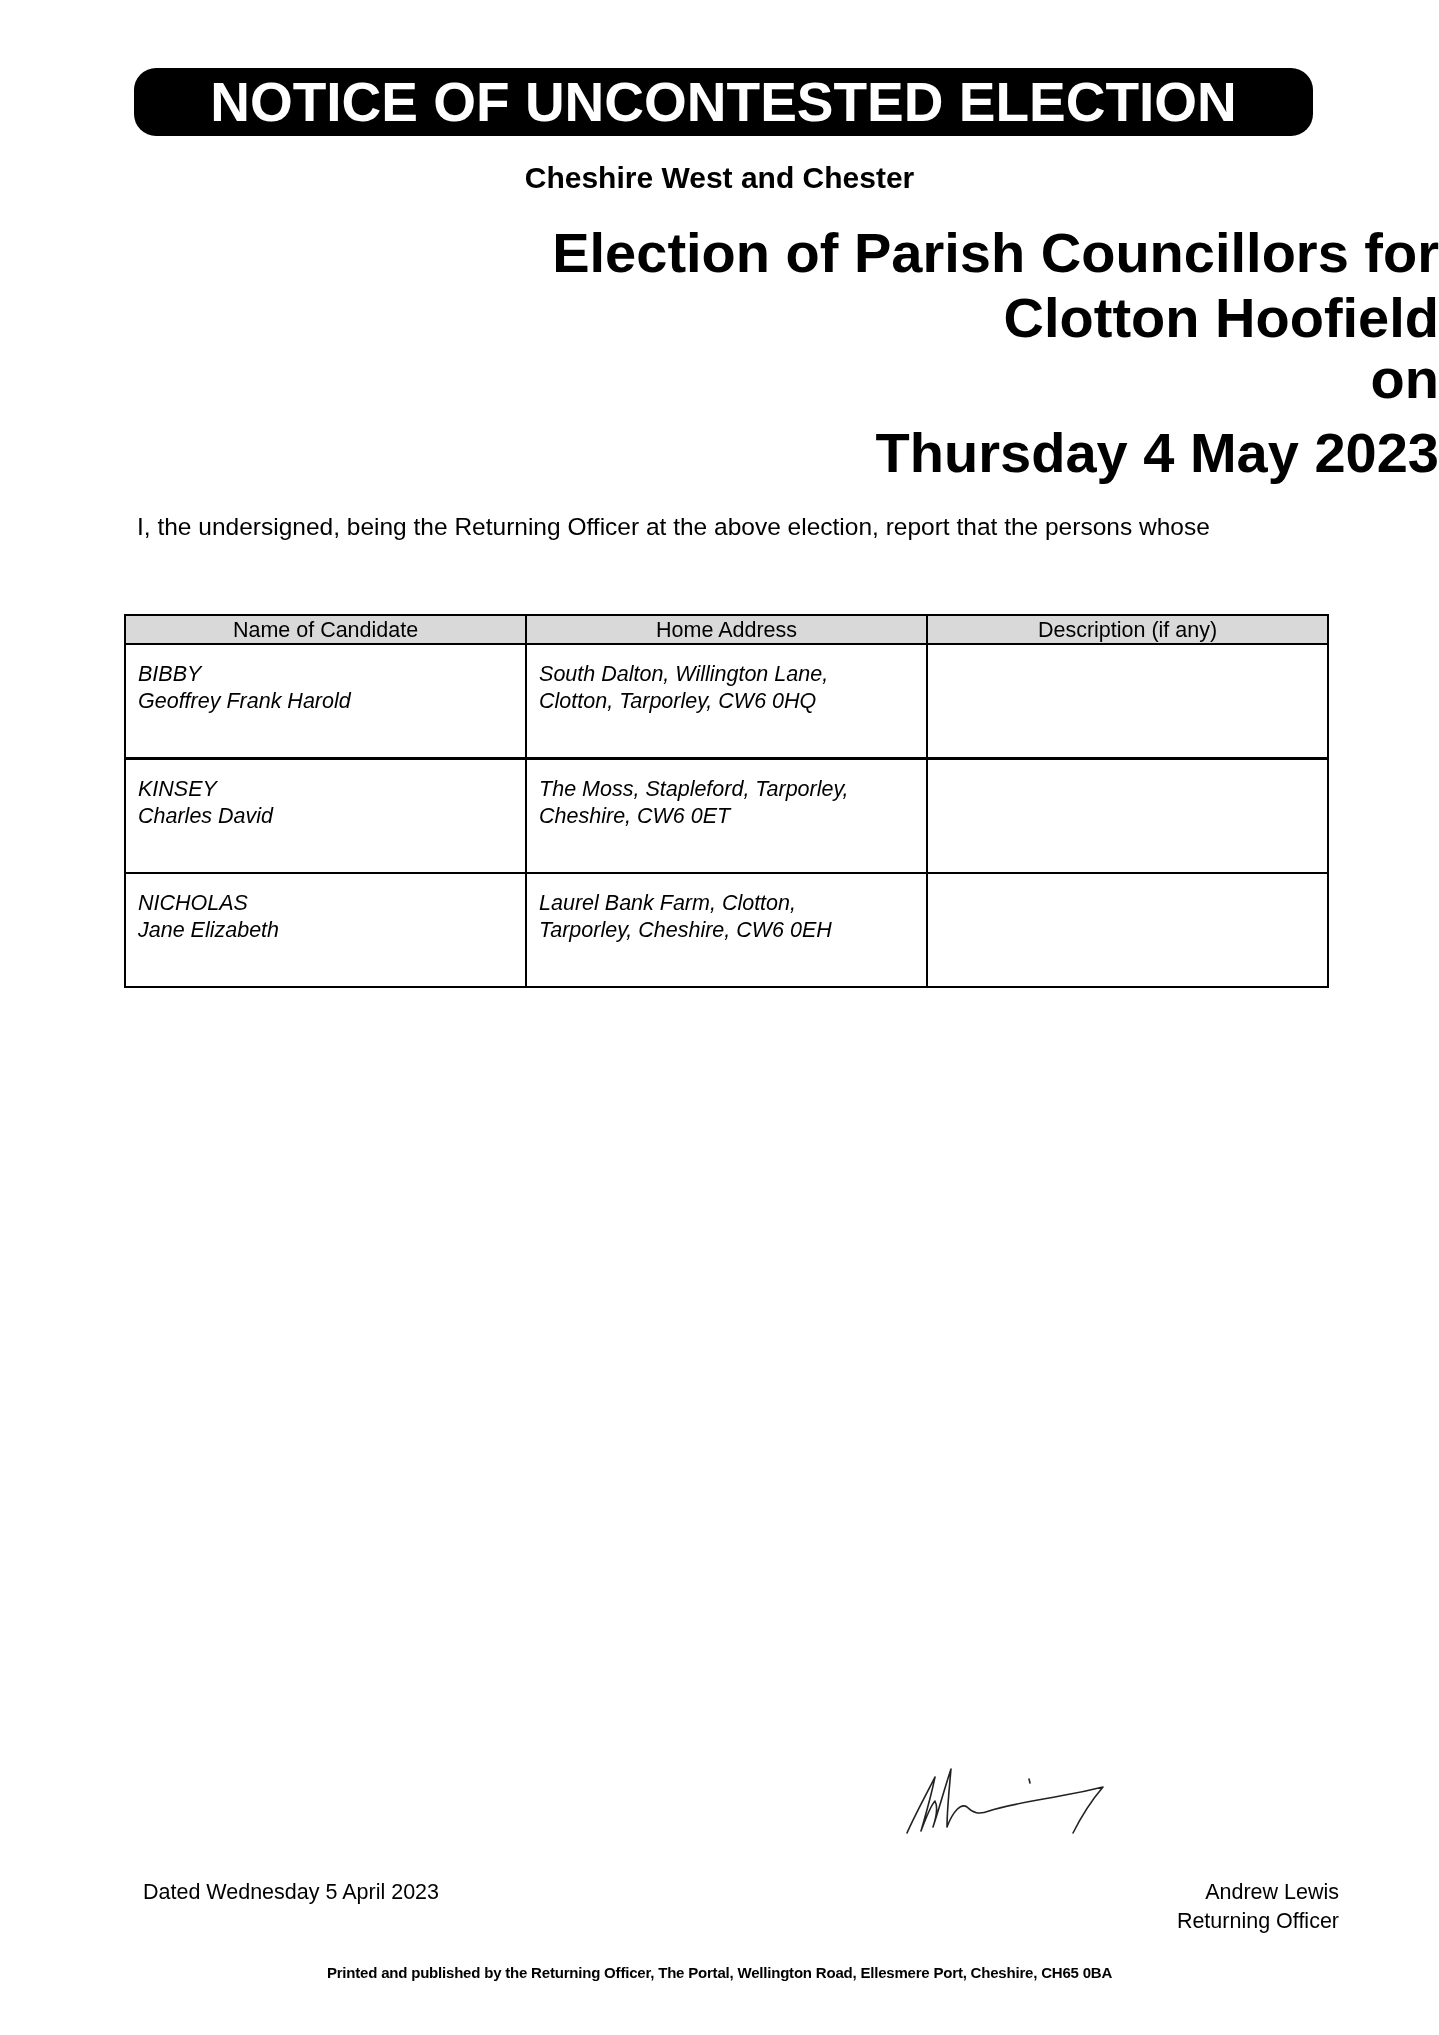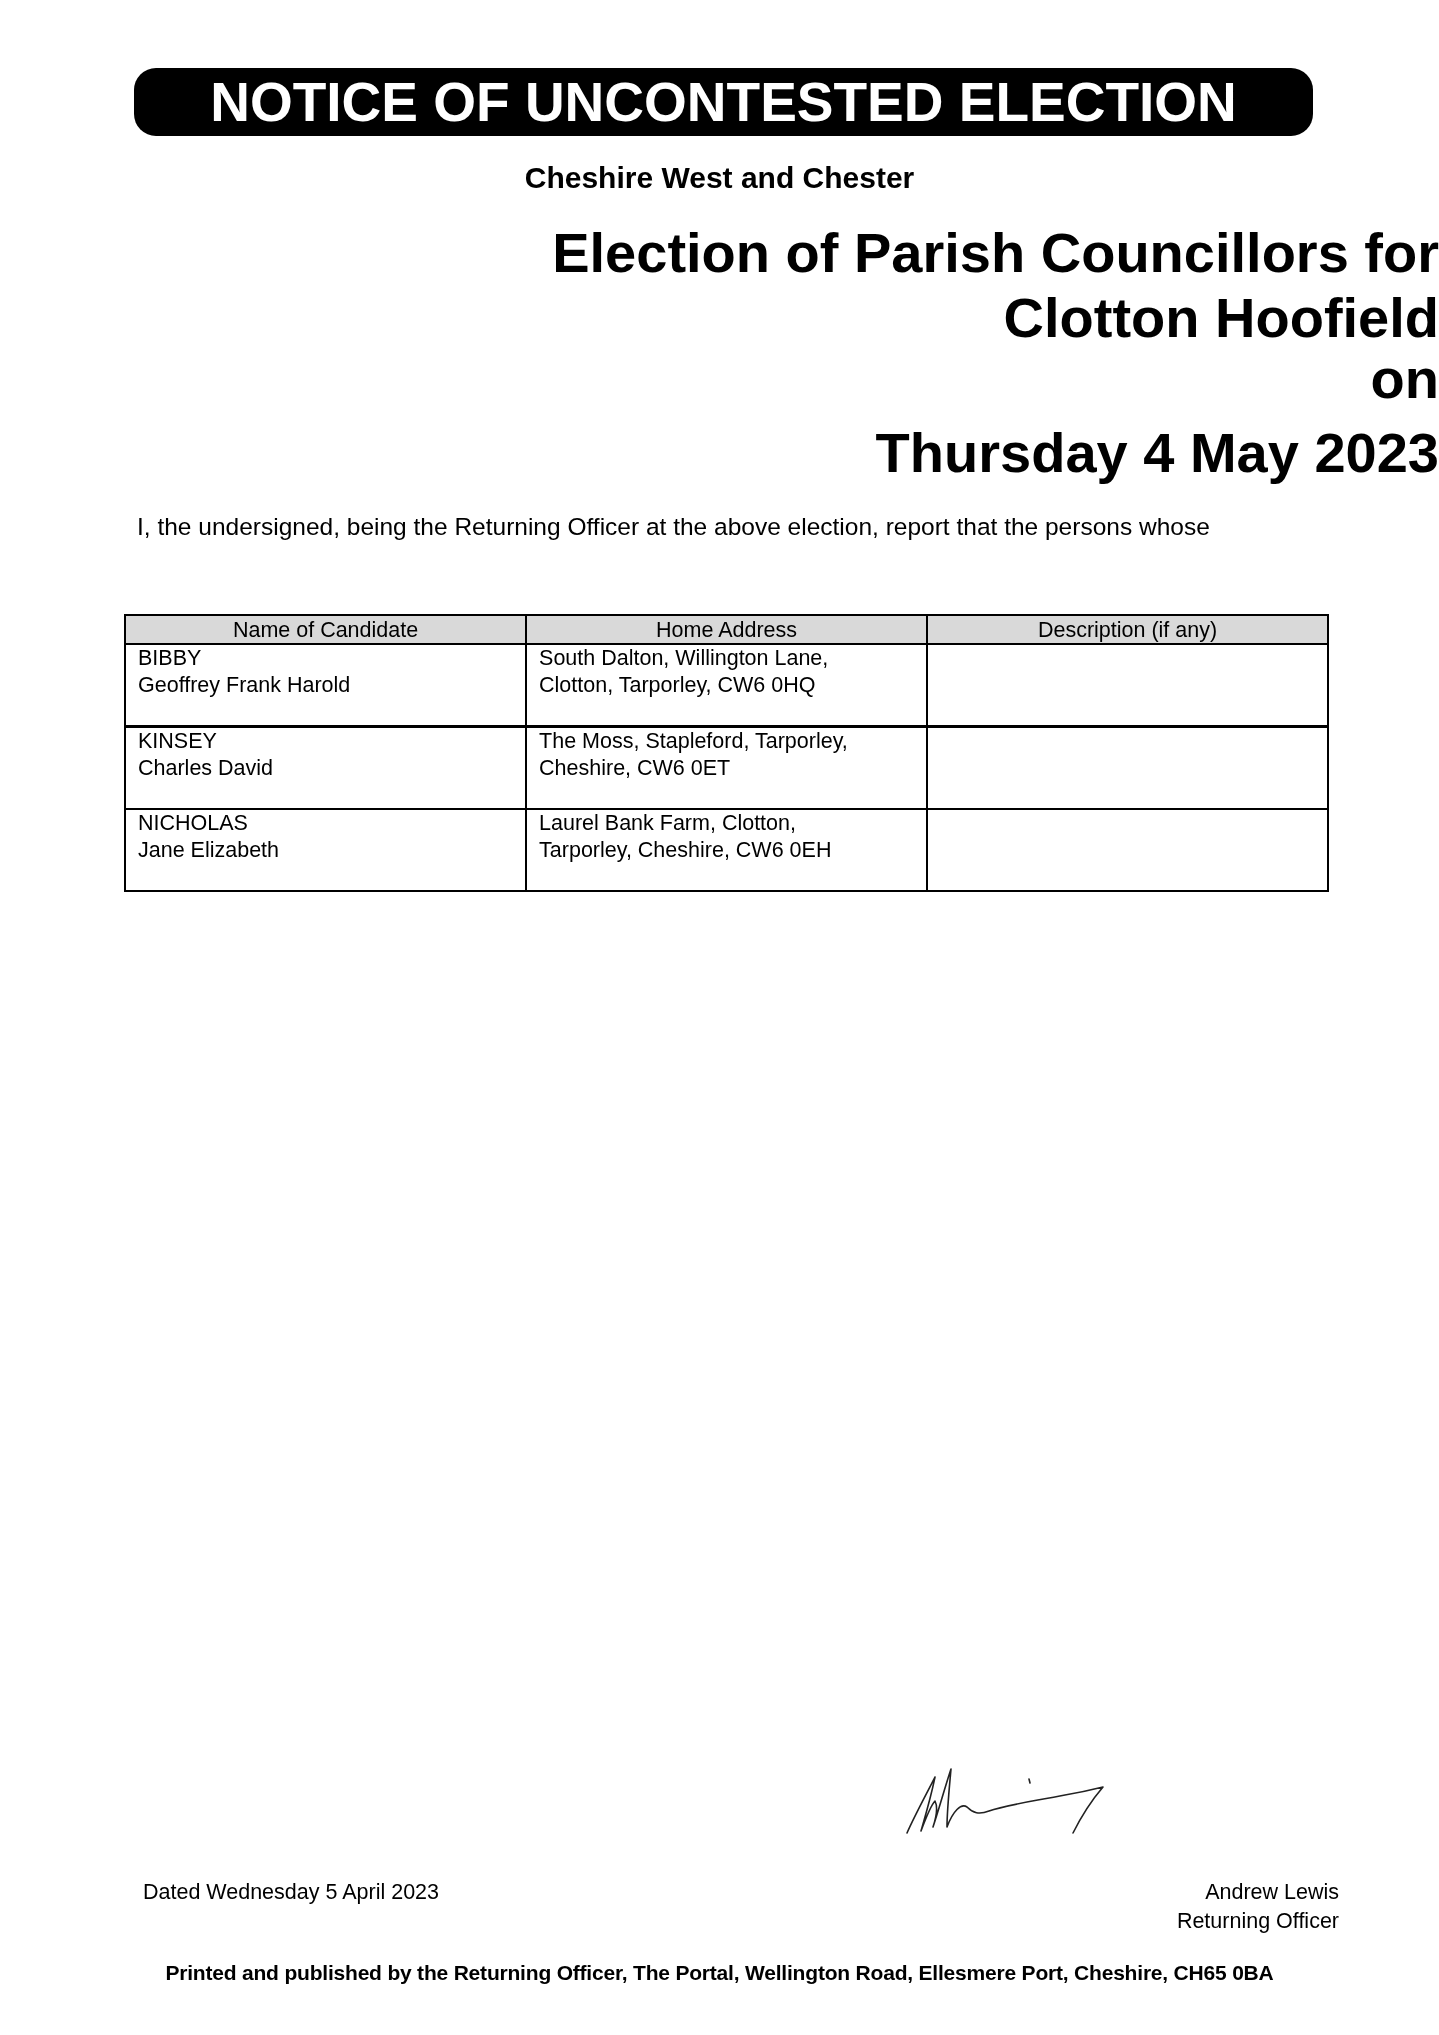--- a/index.html
+++ b/index.html
@@ -12,28 +12,28 @@
   .council { left:0; width:1439px; top:160px; text-align:center; font-weight:bold;
              font-size:30px; line-height:36px; }
   .heading { left:0; width:1439px; text-align:right; font-weight:bold;
              font-size:56px; line-height:66px; }
   .intro { left:137px; top:512px; width:1200px; font-size:24.5px; line-height:29px; }
   table.cands { position:absolute; left:124px; top:614px; width:1205px;
                 border-collapse:collapse; font-size:21.5px; }
   table.cands th { background:#d9d9d9; border:2px solid #000; font-weight:normal;
                    height:27px; padding:0; line-height:26px; text-align:center; }
   table.cands td { border:2px solid #000; vertical-align:top; height:80px;
-                   padding:0 12px; line-height:27px; }
+                   padding:16px 12px; line-height:27px;font-style:italic; }
   table.cands tr.row-sep td { border-top:3px solid #000; }
   .col1 { width:401px; } .col2 { width:401px; } .col3 { width:401px; }
   .sig { left:905px; top:1765px; width:210px; height:72px; }
   .dated { left:143px; top:1878px; font-size:21.5px; line-height:28px; }
   .officer { right:100px; top:1878px; text-align:right; font-size:21.5px; line-height:29px; }
   .printed { left:0; width:1439px; top:1962px; text-align:center;
-             font-size:21px; font-weight:bold; line-height:22px; letter-spacing:-0.2px; }
+             font-size:15px; font-weight:bold; line-height:22px; letter-spacing:-0.2px; }
 </style>
 </head>
 <body>
 
 <div class="abs banner">NOTICE OF UNCONTESTED ELECTION</div>
 
 <div class="abs council">Cheshire West and Chester</div>
 
 <div class="abs heading" style="top:220px;">Election of Parish Councillors for</div>
 <div class="abs heading" style="top:285px;">Clotton Hoofield</div>

